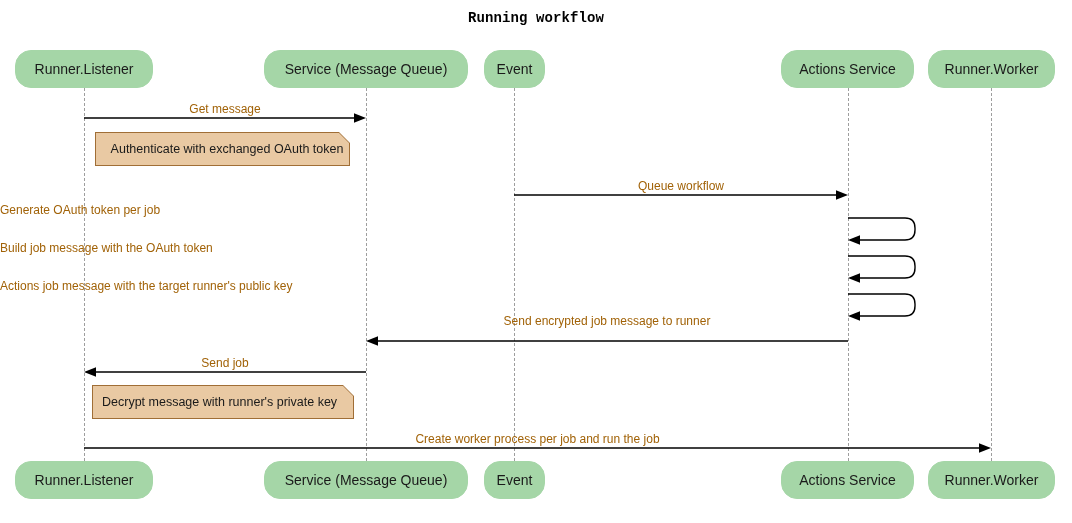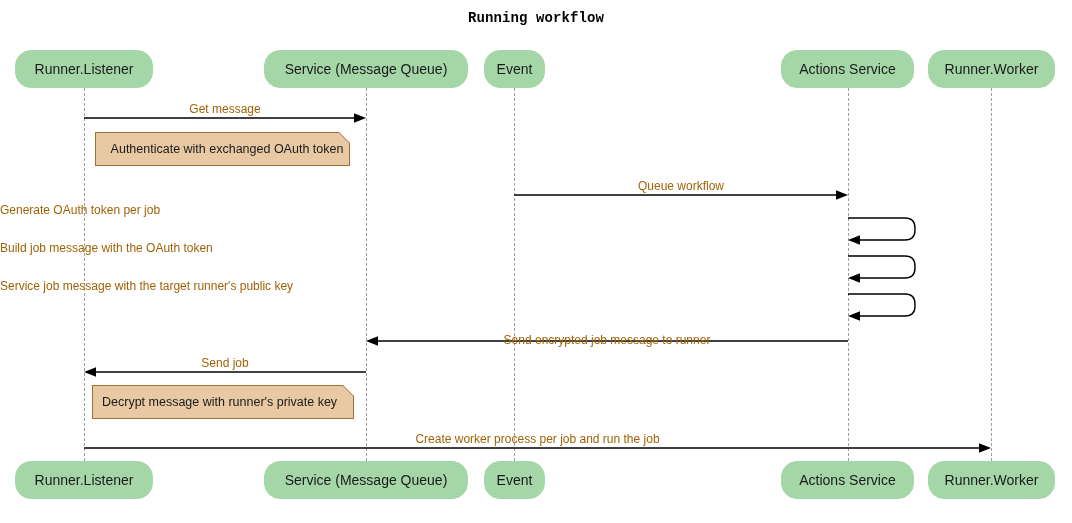--- a/index.html
+++ b/index.html
@@ -155,22 +155,22 @@
         <line x1="84" y1="448" x2="980" y2="448" stroke="#000000" stroke-width="1.4"></line>
         <path d="M 991 448 L 979 443.2 L 979 452.8 z" fill="#000000"></path>
       </g>
   </svg>
 
   <div id="labels-layer">
       <div class="msg-label center" style="left: 84px; width: 282px; top: 102px;">Get message</div>
       <div class="msg-label center" style="left: 514px; width: 334px; top: 179px;">Queue workflow</div>
       <div class="msg-label right" style="left: 0px; width: 842px; top: 203px;">Generate OAuth token per job</div>
       <div class="msg-label right" style="left: 0px; width: 842px; top: 241px;">Build job message with the OAuth token</div>
-      <div class="msg-label right" style="left: 0px; width: 842px; top: 279px;">Service job message with the target runner's public key</div>
-      <div class="msg-label center" style="left: 366px; width: 482px; top: 333px;">Send encrypted job message to runner</div>
+      <div class="msg-label right" style="left: 0px; width: 842px; top: 279px;">Actions job message with the target runner's public key</div>
+      <div class="msg-label center" style="left: 366px; width: 482px; top: 314px;">Send encrypted job message to runner</div>
       <div class="msg-label center" style="left: 84px; width: 282px; top: 356px;">Send job</div>
       <div class="msg-label center" style="left: 84px; width: 907px; top: 432px;">Create worker process per job and run the job</div>
     </div>
 
   <div id="notes-layer">
       <div class="note-box" style="left: 95px; top: 132px; width: 255px; background: rgb(233, 201, 163); border-color: rgb(160, 110, 54); justify-content: center;">
         <div style="position: absolute; top: -1px; right: -1px; width: 0px; height: 0px; border-left: 12px solid transparent; border-top: 12px solid rgb(160, 110, 54);"></div>
         <div style="position: absolute; top: -1px; right: -1px; width: 0px; height: 0px; border-left: 11px solid transparent; border-top: 11px solid rgb(255, 255, 255);"></div>
         <span>Authenticate with exchanged OAuth token</span>
       </div>

